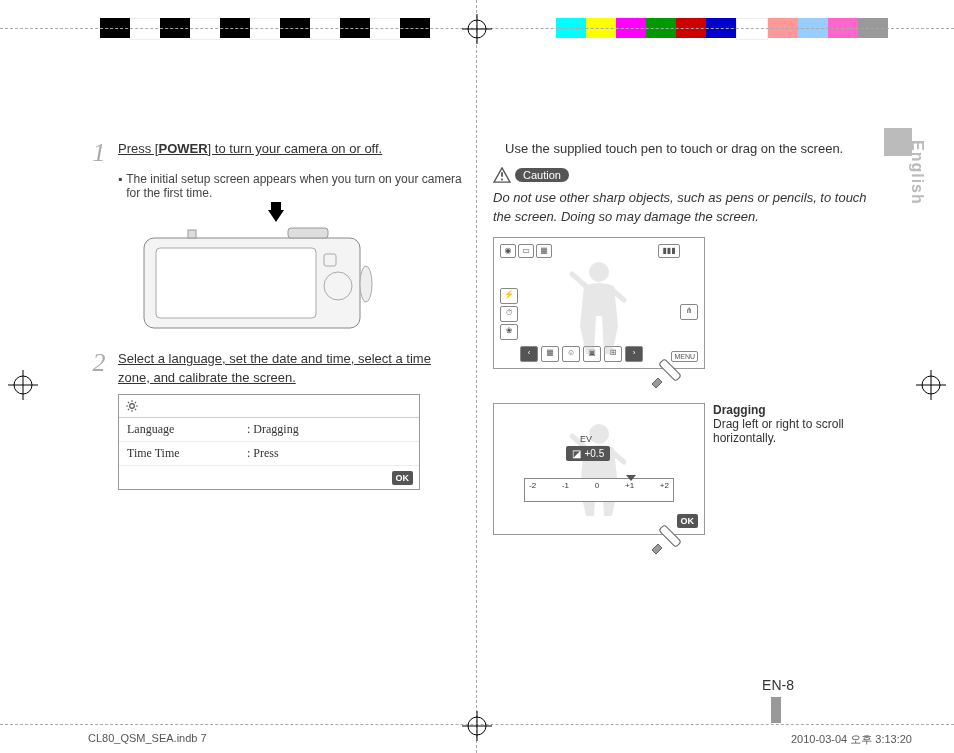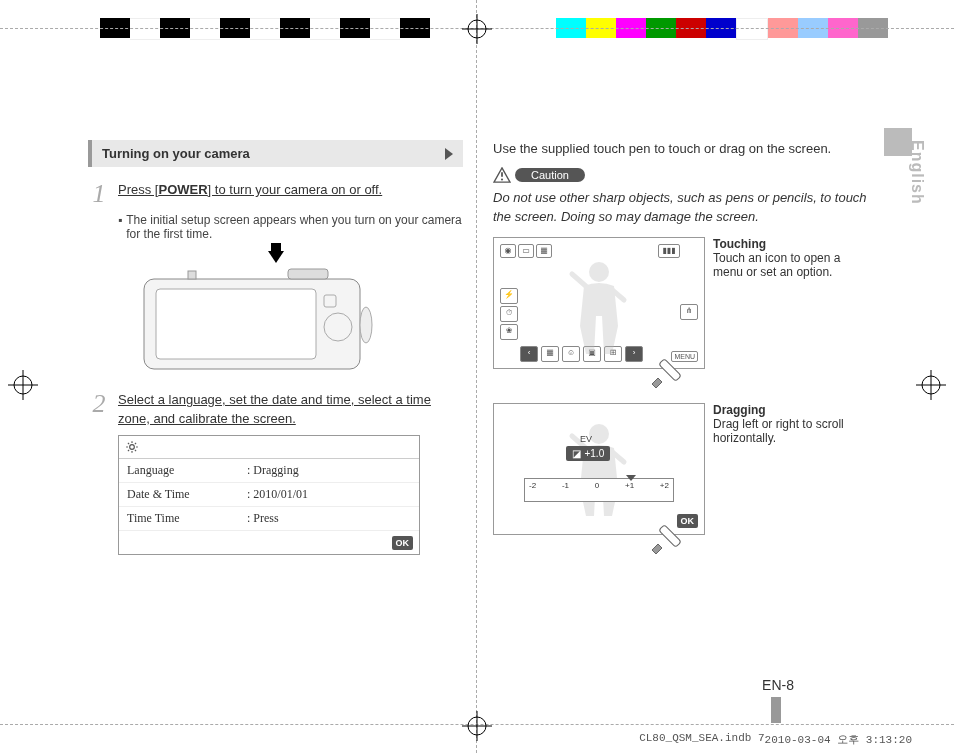--- a/index.html
+++ b/index.html
@@ -35,31 +35,31 @@
   .camera-illus { width:240px; height:110px; margin:0 auto 16px 50px;}
   .settings-box { border:1px solid #999; width:300px; margin-left:30px; font-size:12px;}
   .settings-title { display:flex;align-items:center;gap:6px;padding:4px 6px;border-bottom:1px solid #ccc;}
   .gear { width:14px;height:14px; }
   .settings-row { display:flex; padding:4px 8px; border-bottom:1px solid #eee;font-family:Liberation Serif, serif;}
   .settings-row .lbl{width:120px;}
   .settings-ok { text-align:right; padding:4px 6px;}
   .okbtn { display:inline-block;background:#555;color:#fff;font-size:9px;font-weight:bold;padding:2px 4px;border-radius:2px;}
   .caution { display:flex;align-items:center;gap:4px;margin:6px 0;}
   .caution-tri { width:18px;height:16px;}
-  .caution-lbl { background:#555;color:#fff;border-radius:8px;padding:1px 16px;font-size:11px;}
+  .caution-lbl { background:#555;color:#fff;border-radius:8px;padding:1px 8px;font-size:11px;}
   .touch-row { display:flex; gap:8px; margin-top:6px;}
   .screen-box { border:1px solid #999; width:210px; height:130px; position:relative; background:#fff;}
   .touch-desc { flex:1; font-size:12px;}
   .touch-desc b{font-weight:bold;}
   .pen { position:absolute; right:18px; bottom:-26px; width:44px; height:44px;}
   .lang-tab { position:absolute; right:28px; top:140px; writing-mode:vertical-rl; font-weight:bold; color:#bbb; font-size:16px; letter-spacing:1px;}
   .lang-tab-bar { position:absolute; right:42px; top:128px; width:28px; height:28px; background:#bbb;}
   .page-num { position:absolute; right:160px; bottom:60px; font-size:14px;}
   .page-bar { position:absolute; right:173px; bottom:30px; width:10px; height:26px; background:#999;}
-  .footer { position:absolute; left:88px; bottom:6px; right:42px; display:flex; justify-content:flex-end; font-size:11px; font-family:Liberation Mono, monospace; color:#555;}
+  .footer { position:absolute; left:88px; bottom:6px; right:42px; display:flex; justify-content:space-between; font-size:11px; font-family:Liberation Sans, sans-serif; color:#555;}
   .dash-h { position:absolute; left:0; right:0; border-top:1px dashed #aaa;}
   .dash-v { position:absolute; top:0; bottom:0; border-left:1px dashed #aaa;}
   .sbicon { position:absolute; border:1px solid #888; border-radius:2px; background:#fff; font-size:8px; text-align:center; line-height:12px; color:#555;}
 </style>
 </head>
 <body>
 
 <div class="colorbar left">
   <div class="cb-blk"></div>
     <div class="cb-wht"></div>
@@ -119,24 +119,20 @@
       <line x1="0" y1="15" x2="30" y2="15" stroke="#000"></line>
     </svg>
 </div>
 
 <div class="lang-tab-bar"></div>
 <div class="lang-tab">English</div>
 
 <div class="page">
 
   <div class="col">
-    <div class="section-header">
-      <span>Turning on your camera</span>
-      <span class="arrow-right"></span>
-    </div>
 
     <div class="step">
       <div class="stepnum">1</div>
       <div class="steptxt">
         <span>Press [</span><b>POWER</b><span>] to turn your camera on or off.</span>
       </div>
     </div>
     <div class="bullet">
       <span>▪</span>
       <span>The initial setup screen appears when you turn on your camera for the first time.</span>
@@ -165,34 +161,30 @@
         <svg class="gear" viewBox="0 0 24 24">
             <circle cx="12" cy="12" r="4" fill="none" stroke="#555" stroke-width="2"></circle>
             <path d="M12 2v3M12 19v3M2 12h3M19 12h3M5 5l2 2M17 17l2 2M19 5l-2 2M5 19l2-2" stroke="#555" stroke-width="2"></path>
           </svg>
       </div>
       <div class="settings-row">
           <span class="lbl">Language</span>
           <span>: Dragging</span>
         </div>
       <div class="settings-row">
-          <span class="lbl">Date &amp; Time</span>
-          <span>: 2010/01/01</span>
-        </div>
-      <div class="settings-row">
           <span class="lbl">Time Time</span>
           <span>: Press</span>
         </div>
       <div class="settings-ok"><span class="okbtn">OK</span></div>
     </div>
   </div>
 
   <div class="col">
 
-    <p style="margin:0 0 8px 0;line-height:1.45;">Use the supplied touch pen to touch or drag on the screen.</p>
+    <p style="margin:0 0 8px 12px;line-height:1.45;">Use the supplied touch pen to touch or drag on the screen.</p>
 
     <div class="caution">
       <svg class="caution-tri" viewBox="0 0 20 18">
           <path d="M10 1 L19 17 L1 17 Z" fill="#fff" stroke="#555" stroke-width="1.5"></path>
           <line x1="10" y1="6" x2="10" y2="11" stroke="#555" stroke-width="2"></line>
           <circle cx="10" cy="14" r="1.2" fill="#555"></circle>
         </svg>
       <span class="caution-lbl">Caution</span>
     </div>
     <p style="margin:2px 0 10px 0;line-height:1.45;font-style:italic;">Do not use other sharp objects, such as pens or pencils, to touch the screen. Doing so may damage the screen.</p>
@@ -219,37 +211,33 @@
         <svg style="position:absolute;left:70px;top:18px;width:70px;height:100px;opacity:.35" viewBox="0 0 70 100">
             <circle cx="35" cy="16" r="10" fill="#bbb"></circle>
             <path d="M20 30 Q35 24 50 30 L54 70 L48 98 L40 98 L38 60 L32 60 L30 98 L22 98 L16 70 Z" fill="#bbb"></path>
             <path d="M24 32 L8 18 M46 32 L60 44" stroke="#bbb" stroke-width="5" stroke-linecap="round"></path>
           </svg>
         <svg class="pen" viewBox="0 0 44 44">
             <rect x="16" y="16" width="24" height="8" rx="3" transform="rotate(45 28 20)" fill="#fff" stroke="#666"></rect>
             <path d="M10 34 L16 28 L20 32 L14 38 Z" fill="#999" stroke="#666"></path>
           </svg>
       </div>
-      <div class="touch-desc">
-        <b>Touching</b><br>
-        <span>Touch an icon to open a menu or set an option.</span>
-      </div>
     </div>
 
     <div class="touch-row" style="margin-top:34px;">
       <div class="screen-box">
         <svg style="position:absolute;left:70px;top:14px;width:70px;height:100px;opacity:.35" viewBox="0 0 70 100">
             <circle cx="35" cy="16" r="10" fill="#bbb"></circle>
             <path d="M20 30 Q35 24 50 30 L54 70 L48 98 L40 98 L38 60 L32 60 L30 98 L22 98 L16 70 Z" fill="#bbb"></path>
             <path d="M24 32 L8 18 M46 32 L60 44" stroke="#bbb" stroke-width="5" stroke-linecap="round"></path>
           </svg>
         <div style="position:absolute;left:86px;top:30px;font-size:9px;color:#444;">EV</div>
         <div style="position:absolute;left:72px;top:42px;background:#555;color:#fff;font-size:10px;padding:2px 6px;border-radius:2px;display:flex;align-items:center;gap:3px;">
           <span>◪</span>
-            <span>+1.0</span>
+            <span>+0.5</span>
         </div>
         <div style="position:absolute;left:30px;right:30px;top:74px;height:22px;border:1px solid #888;background:#fff;">
           <div style="display:flex;justify-content:space-between;font-size:8px;padding:2px 4px 0;color:#333;">
             <span>-2</span>
             <span>-1</span>
             <span>0</span>
             <span>+1</span>
             <span>+2</span>
           </div>
           <div style="position:absolute;left:68%;top:-4px;width:0;height:0;border-left:5px solid transparent;border-right:5px solid transparent;border-top:6px solid #555;"></div>

